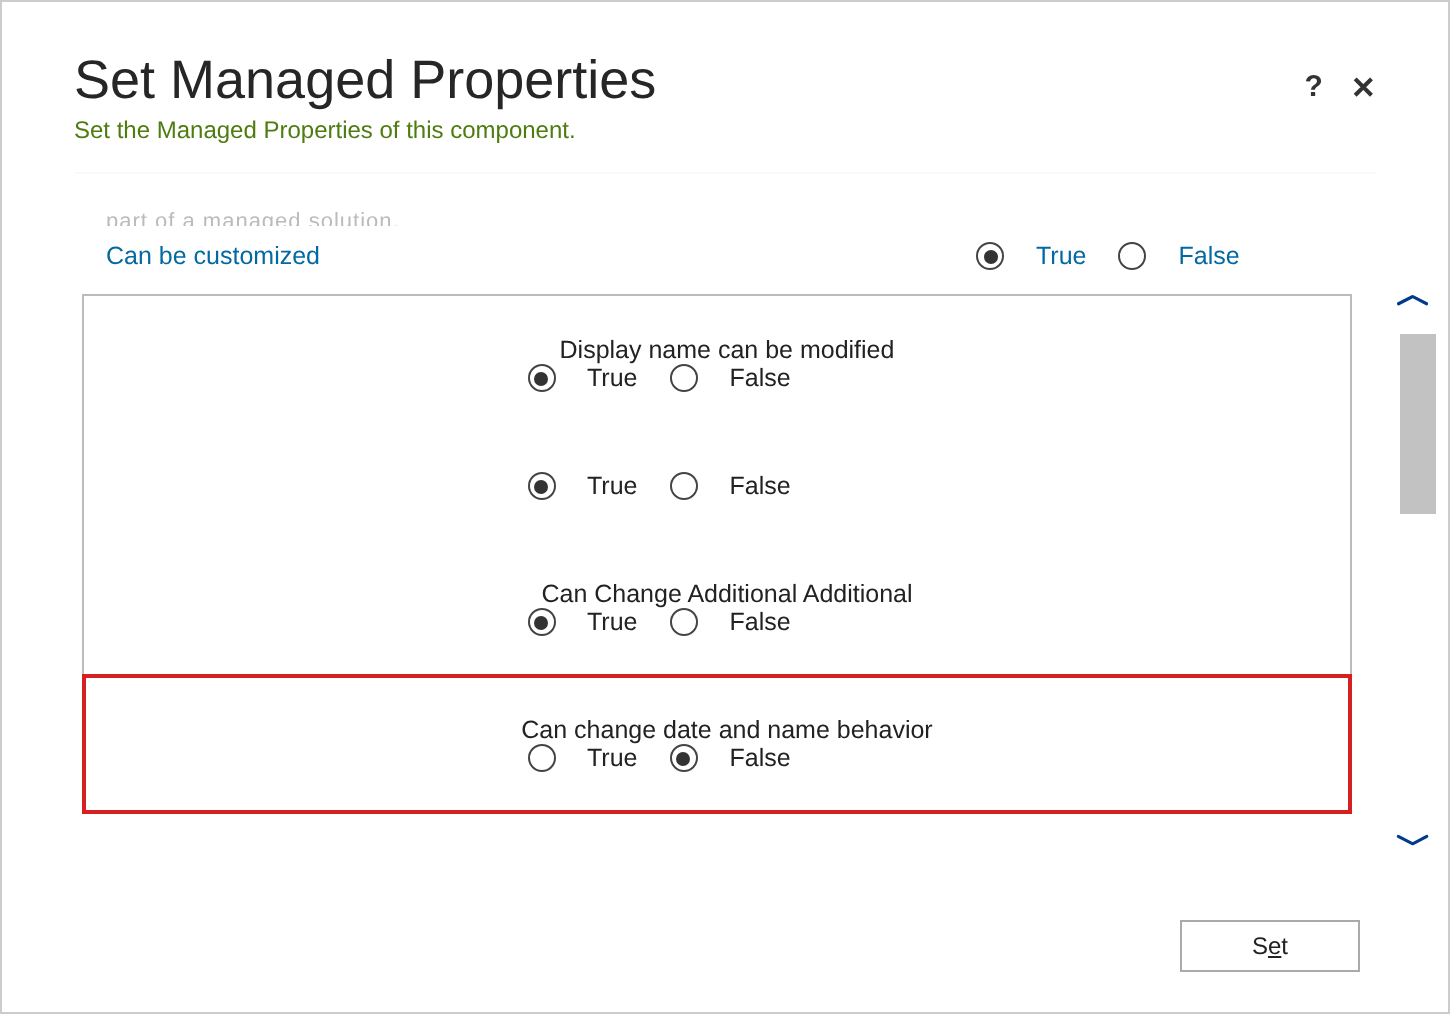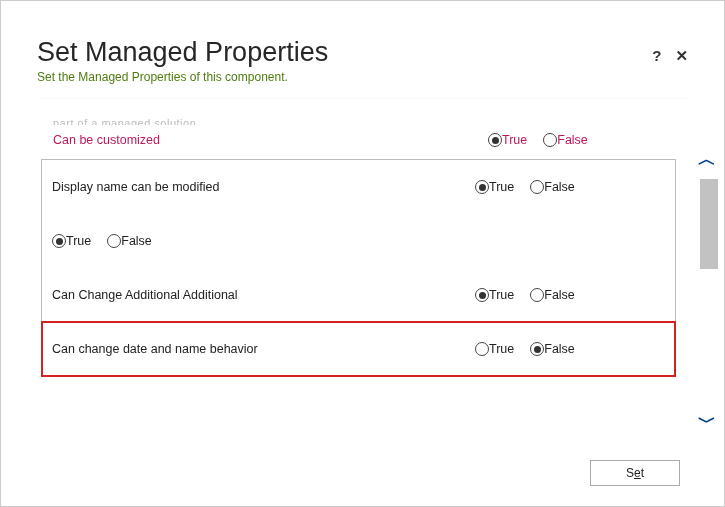--- a/index.html
+++ b/index.html
@@ -5,21 +5,21 @@
     * { box-sizing: border-box; margin: 0; padding: 0; }
     body {
       font-family: "Segoe UI", Tahoma, sans-serif;
       background: #fff;
       width: 725px;
       height: 507px;
       position: relative;
       border: 1px solid #ccc;
     }
     .dialog {
-      padding: 36px 36px 20px 36px;
+      padding: 24px 36px 20px 36px;
       height: 100%;
       display: flex;
       flex-direction: column;
     }
     .header-row {
       display: flex;
       justify-content: space-between;
       align-items: flex-start;
     }
     .title {
@@ -52,26 +52,26 @@
       padding-left: 16px;
       letter-spacing: 0.5px;
       height: 8px;
       overflow: hidden;
       margin-top:-8px;
     }
     .row-outer {
       display: flex;
       align-items: center;
       font-size: 12.5px;
-      color: #be185d;
+      color: #0369a1;
       padding: 8px 0 8px 16px;
     }
     .row-label { flex: 1; }
     .radios { display: flex; gap: 16px; width: 200px; }
-    .radio-opt { display: flex; align-items: flex-start; gap: 0; }
+    .radio-opt { display: flex; align-items: flex-start; gap: 16px; }
     .radio-circle {
       width: 14px; height: 14px;
       border: 1.6px solid #444;
       border-radius: 50%;
       display: inline-flex;
       align-items: center;
       justify-content: center;
     }
     .radio-circle.selected::after {
       content: "";
@@ -84,20 +84,21 @@
       margin-top: 4px;
       margin-left: 4px;
       margin-right: 12px;
     }
     .inner-row {
       display: flex;
       align-items: center;
       font-size: 12.5px;
       color: #222;
       padding: 20px 0 20px 10px;
+      flex-direction: column;
     }
     .inner-row .row-label { flex: 1; }
     .highlight {
       outline: 2px solid #d62020;
       outline-offset: -1px;
     }
     .scroll-arrow {
       position: absolute;
       right: -28px;
       color: #003a8c;

